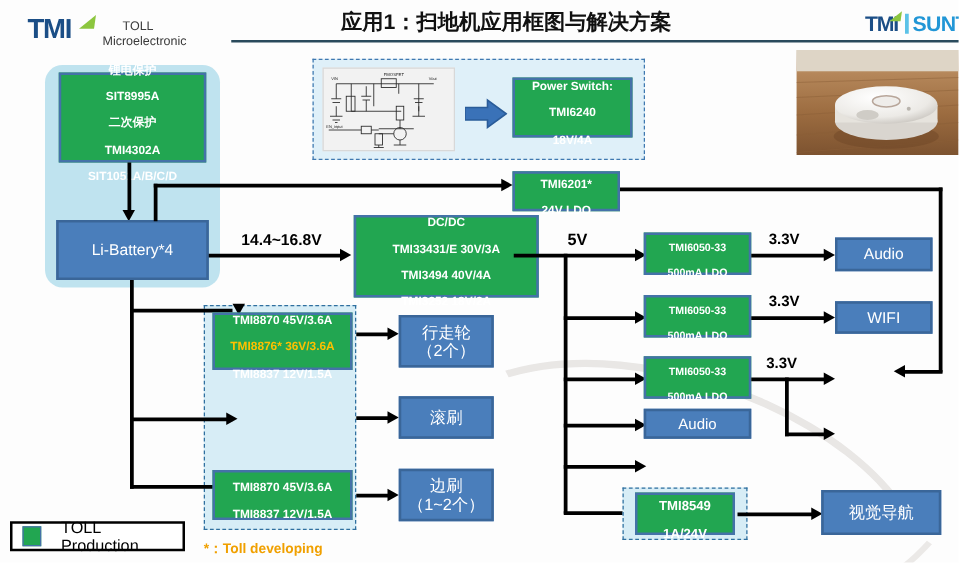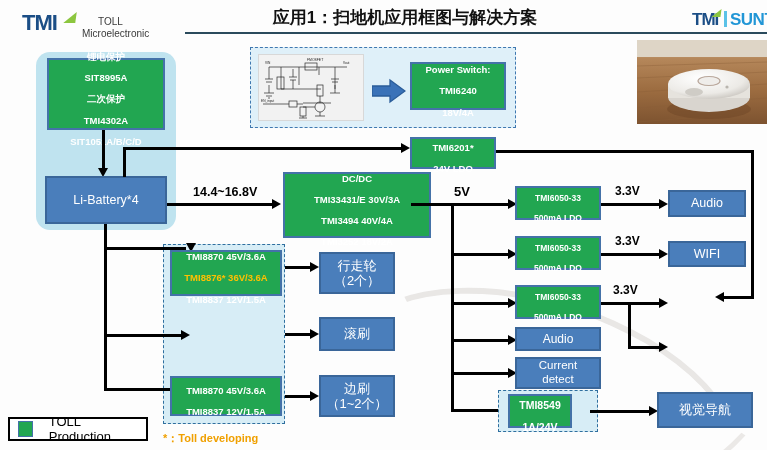--- a/index.html
+++ b/index.html
@@ -344,27 +344,23 @@
   <div class="vlabel" style="left:613px; top:283px;">3.3V</div>
 
   <div class="vline" style="left:628px; top:302px; height:47px;"></div>
   <div class="hline" style="left:628px; top:346px; width:35px;"></div>
   <div class="arrow-r" style="left:659px; top:342px;"></div>
 
   <div class="box blue" style="left:515px; top:327px; width:86px; height:24px; font-size:12px;">
     <span class="ln">Audio</span>
   </div>
 
-  <div class="box blue" style="left:515px; top:357px; width:86px; height:32px; font-size:11.5px;">
-    <span class="ln">Current</span>
-    <span class="ln">detect</span>
-  </div>
 
   <div class="dashed" style="left:498px; top:390px; width:100px; height:42px;"></div>
-  <div class="box green" style="left:508px; top:394px; width:64px; height:34px; font-size:10.5px;">
+  <div class="box green" style="left:508px; top:394px; width:80px; height:34px; font-size:10.5px;">
     <span class="ln bold">TMI8549</span>
     <span class="ln bold">1A/24V</span>
   </div>
   <div class="hline" style="left:590px; top:410px; width:62px;"></div>
   <div class="arrow-r" style="left:649px; top:406px;"></div>
   <div class="box blue" style="left:657px; top:392px; width:96px; height:36px; font-size:13px;">
     <span class="ln">视觉导航</span>
   </div>
 
   <div class="legend" style="left:8px; top:417px; width:140px; height:24px;">

